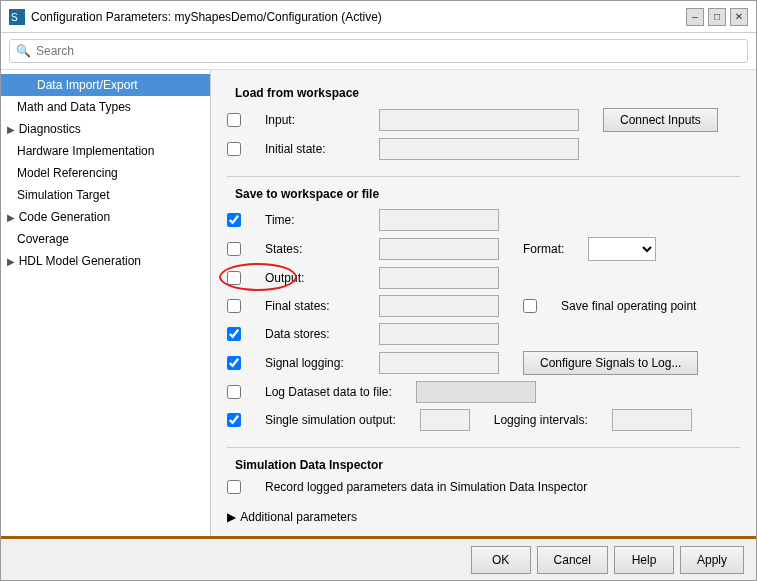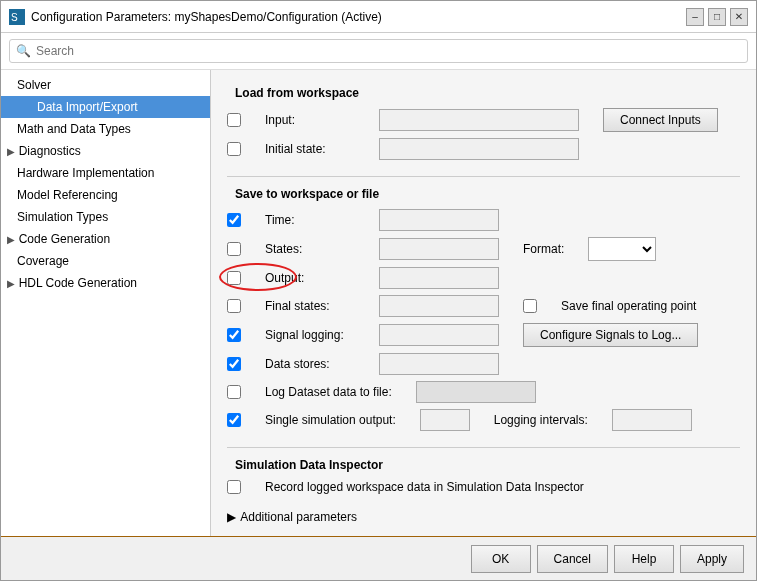--- a/index.html
+++ b/index.html
@@ -217,21 +217,21 @@
       top: -4px;
       width: 78px;
       height: 28px;
       border: 2px solid #e02020;
       border-radius: 50%;
       pointer-events: none;
     }
 
     .bottom-bar {
       background: #f0f0f0;
-      border-top: 1px solid #a16207;
+      border-top: 3px solid #a16207;
       padding: 8px 12px;
       display: flex;
       justify-content: flex-end;
       gap: 6px;
       height: 44px;
       align-items: center;
     }
 
     .bottom-btn {
       padding: 4px 16px;
@@ -286,52 +286,49 @@
   <div class="search-bar">
     <div class="search-wrapper">
       <span class="search-icon-pos">🔍</span>
       <input type="text" class="search-input" placeholder="Search" style="">
     </div>
   </div>
 
   <div class="main-content">
 
     <div class="sidebar">
-      <div class="sidebar-item">
-        <span>Solver</span>
-      </div>
       <div class="sidebar-item active">
         <span>Data Import/Export</span>
       </div>
       <div class="sidebar-item">
         <span>Math and Data Types</span>
       </div>
       <div class="sidebar-item has-arrow">
         <span class="arrow">▶</span>
         <span>Diagnostics</span>
       </div>
       <div class="sidebar-item">
         <span>Hardware Implementation</span>
       </div>
       <div class="sidebar-item">
         <span>Model Referencing</span>
       </div>
       <div class="sidebar-item">
-        <span>Simulation Types</span>
+        <span>Simulation Target</span>
       </div>
       <div class="sidebar-item has-arrow">
         <span class="arrow">▶</span>
         <span>Code Generation</span>
       </div>
       <div class="sidebar-item">
         <span>Coverage</span>
       </div>
       <div class="sidebar-item has-arrow">
         <span class="arrow">▶</span>
-        <span>HDL Code Generation</span>
+        <span>HDL Model Generation</span>
       </div>
     </div>
 
     <div class="content-area">
 
       <div class="form-section">
         <div class="section-header">Load from workspace</div>
 
         <div class="form-row">
           <input type="checkbox" style="">
@@ -378,29 +375,29 @@
         <div class="form-row">
           <input type="checkbox" style="">
           <label>Final states:</label>
           <input type="text" class="input-field-med" style="">
           <input type="checkbox" style="">
           <label>Save final operating point</label>
         </div>
 
         <div class="form-row">
           <input type="checkbox" checked="" style="">
+          <label>Data stores:</label>
+          <input type="text" class="input-field-med" style="">
+        </div>
+
+        <div class="form-row">
+          <input type="checkbox" checked="" style="">
           <label>Signal logging:</label>
           <input type="text" class="input-field-med" style="">
           <button class="btn">Configure Signals to Log...</button>
-        </div>
-
-        <div class="form-row">
-          <input type="checkbox" checked="" style="">
-          <label>Data stores:</label>
-          <input type="text" class="input-field-med" style="">
         </div>
 
         <div class="form-row">
           <input type="checkbox" style="">
           <label>Log Dataset data to file:</label>
           <input type="text" class="input-field-med" style="background: rgb(224, 224, 224);">
         </div>
 
         <div class="form-row">
           <input type="checkbox" checked="" style="">
@@ -410,21 +407,21 @@
           <input type="text" class="input-field-med" style="width: 80px;">
         </div>
       </div>
 
       <hr class="separator">
 
       <div class="form-section">
         <div class="section-header">Simulation Data Inspector</div>
         <div class="form-row">
           <input type="checkbox" style="">
-          <label>Record logged workspace data in Simulation Data Inspector</label>
+          <label>Record logged parameters data in Simulation Data Inspector</label>
         </div>
       </div>
 
       <div class="additional-params">
         <span>▶</span>
         <span>Additional parameters</span>
       </div>
 
     </div>
   </div>

